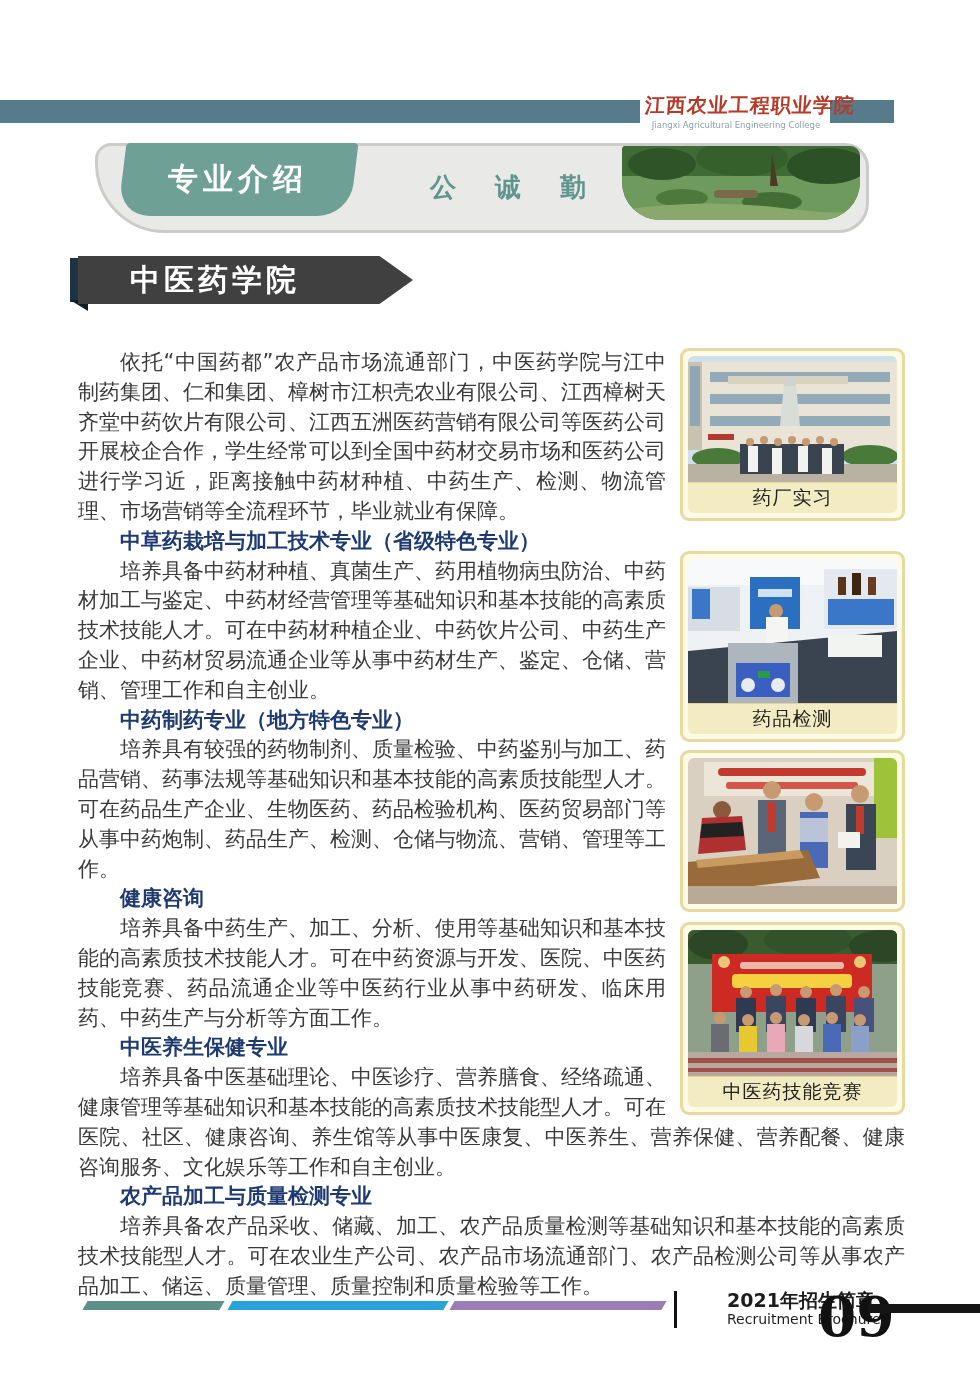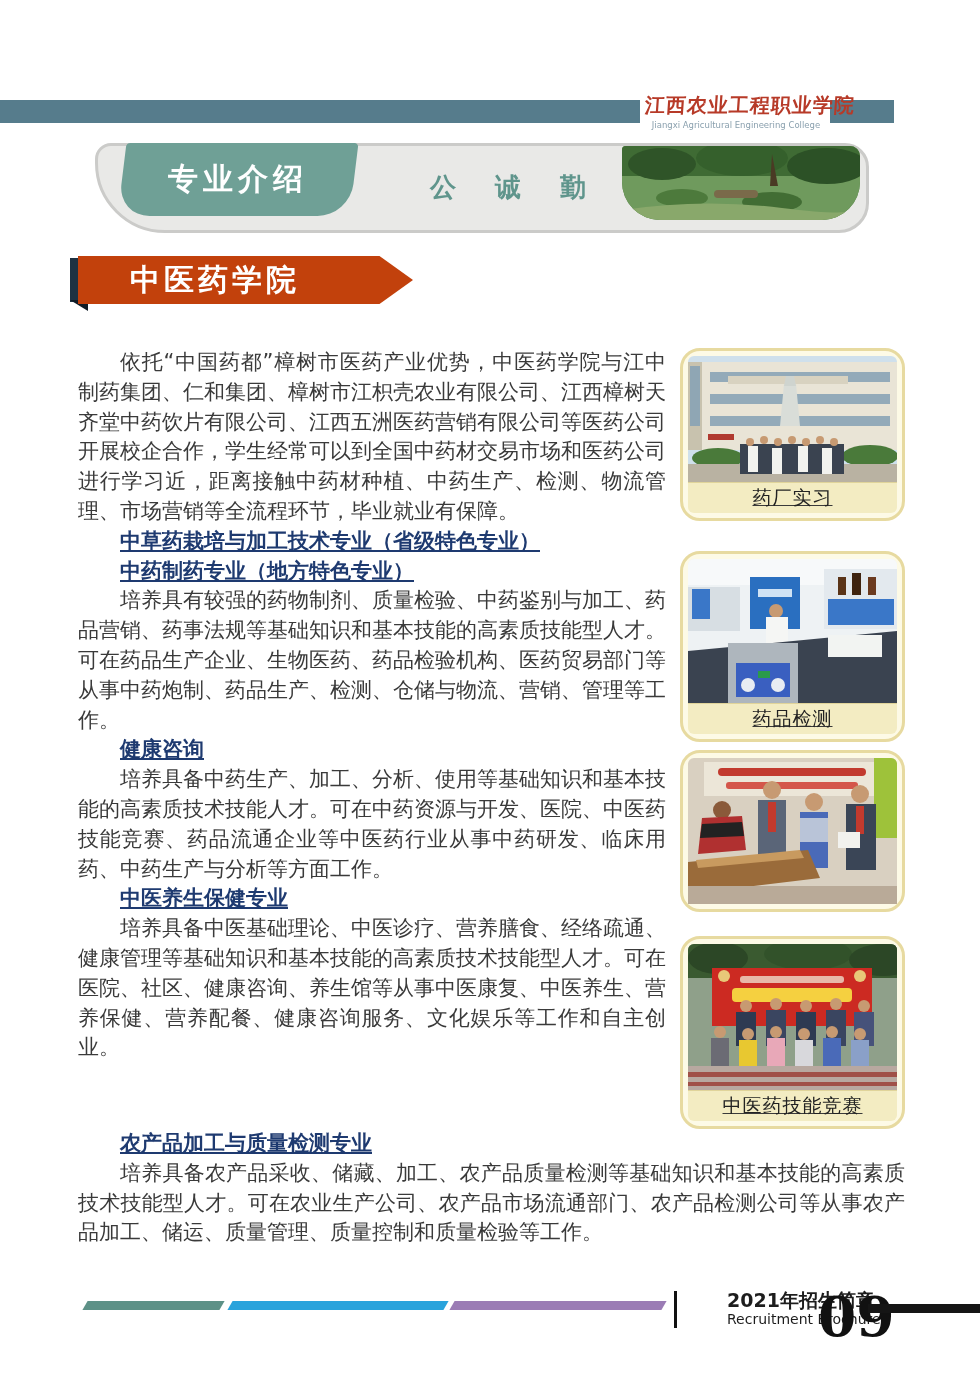--- a/index.html
+++ b/index.html
@@ -21,36 +21,36 @@
     border-radius:4px 4px 32px 32px;transform:skewX(-7deg);display:flex;align-items:center;justify-content:center;}
   .banner-tab span{color:#ffffff;font-size:30px;font-weight:bold;letter-spacing:5px;transform:skewX(7deg);}
   .banner-motto{position:absolute;left:300px;top:24px;width:300px;text-align:center;
     color:#5f958c;font-size:26px;font-weight:bold;letter-spacing:15px;white-space:nowrap;}
   .banner-photo{position:absolute;right:6px;top:0px;width:238px;height:74px;
     border-radius:4px 10px 38px 38px;overflow:hidden;background:#4a7a3a;}
   
   .title-spine{position:absolute;left:70px;top:258px;width:10px;height:44px;background:#1d3242;}
   .title-fold{position:absolute;left:70px;top:300px;width:18px;height:11px;background:#101c26;
     clip-path:polygon(0 0,100% 0,100% 100%);}
-  .title-arrow{position:absolute;left:78px;top:256px;width:335px;height:48px;background:#c2410c;
+  .title-arrow{position:absolute;left:78px;top:256px;width:335px;height:48px;background:#404040;
     clip-path:polygon(0 0,90% 0,100% 50%,90% 100%,0 100%);
     display:flex;align-items:center;}
   .title-arrow span{color:#ffffff;font-size:30px;font-weight:bold;letter-spacing:4px;margin-left:52px;}
   
   .article{position:absolute;left:78px;top:348px;width:827px;font-size:21px;line-height:29.8px;
     text-align:justify;color:#3a3a3a;}
   .article p{margin:0;text-indent:2em;}
-  .article h3{margin:0;font-size:21px;line-height:29.8px;font-weight:bold;color:#1e3a70;text-indent:2em;text-decoration:underline;}
+  .article h3{margin:0;font-size:21px;line-height:29.8px;font-weight:bold;color:#1e3a70;text-indent:2em;}
   .clear-photos{clear:both;}
   
   .photo-col{float:right;width:225px;margin-left:14px;}
-  .photo-card{background:#fdfae6;border:3px solid #e7daa0;border-radius:20px;padding:5px;box-sizing:border-box;width:225px;text-decoration:underline;}
+  .photo-card{background:#fdfae6;border:3px solid #e7daa0;border-radius:9px;padding:5px;box-sizing:border-box;width:225px;}
   .photo-card + .photo-card{margin-top:8px;}
   .photo-card.gap-lg{margin-top:30px;}
-  .photo-card.gap-md{margin-top:24px;}
+  .photo-card.gap-md{margin-top:10px;}
   .photo{width:209px;display:block;border-radius:6px 6px 0 0;}
   .caption{height:30px;background:#f3ecc2;border-top:1px solid #e0d49a;border-radius:0 0 6px 6px;
     display:flex;align-items:center;justify-content:center;font-size:19px;color:#222222;font-weight:500;letter-spacing:1px;}
   
   .footer{position:absolute;left:0;top:1290px;width:980px;height:60px;}
   .f-bar{position:absolute;top:11px;height:9px;transform:skewX(-30deg);}
   .f-teal{left:85px;width:137px;background:#5d9187;}
   .f-blue{left:230px;width:216px;background:#29a3dc;}
   .f-purple{left:452px;width:212px;background:#9b7cb5;}
   .f-divider{position:absolute;left:674px;top:1px;width:3px;height:37px;background:#111111;}
@@ -234,23 +234,24 @@
           </g>
           <rect x="0" y="122" width="209" height="24" fill="#b8a8a0"></rect>
           <rect x="0" y="128" width="209" height="5" fill="#a05048"></rect>
           <rect x="0" y="138" width="209" height="4" fill="#a05048"></rect>
         </svg>
         <div class="caption">中医药技能竞赛</div>
       </div>
 
     </aside>
 
-    <p>依托“中国药都”樟树市医药产业优势，中医药学院与江中制药集团、仁和集团、樟树市江枳壳农业有限公司、江西樟树天齐堂中药饮片有限公司、江西五洲医药营销有限公司等医药公司开展校企合作，学生经常可以到全国中药材交易市场和医药公司进行学习近，距离接触中药材种植、中药生产、检测、物流管理、市场营销等全流程环节，毕业就业有保障。</p>
+    <p>依托“中国药都”农产品市场流通部门，中医药学院与江中制药集团、仁和集团、樟树市江枳壳农业有限公司、江西樟树天齐堂中药饮片有限公司、江西五洲医药营销有限公司等医药公司开展校企合作，学生经常可以到全国中药材交易市场和医药公司进行学习近，距离接触中药材种植、中药生产、检测、物流管理、市场营销等全流程环节，毕业就业有保障。</p>
 
     <h3>中草药栽培与加工技术专业（省级特色专业）</h3>
+    <p>培养具备中药材种植、真菌生产、药用植物病虫防治、中药材加工与鉴定、中药材经营管理等基础知识和基本技能的高素质技术技能人才。可在中药材种植企业、中药饮片公司、中药生产企业、中药材贸易流通企业等从事中药材生产、鉴定、仓储、营销、管理工作和自主创业。</p>
 
     <h3>中药制药专业（地方特色专业）</h3>
     <p>培养具有较强的药物制剂、质量检验、中药鉴别与加工、药品营销、药事法规等基础知识和基本技能的高素质技能型人才。可在药品生产企业、生物医药、药品检验机构、医药贸易部门等从事中药炮制、药品生产、检测、仓储与物流、营销、管理等工作。</p>
 
     <h3>健康咨询</h3>
     <p>培养具备中药生产、加工、分析、使用等基础知识和基本技能的高素质技术技能人才。可在中药资源与开发、医院、中医药技能竞赛、药品流通企业等中医药行业从事中药研发、临床用药、中药生产与分析等方面工作。</p>
 
     <h3>中医养生保健专业</h3>
     <p>培养具备中医基础理论、中医诊疗、营养膳食、经络疏通、健康管理等基础知识和基本技能的高素质技术技能型人才。可在医院、社区、健康咨询、养生馆等从事中医康复、中医养生、营养保健、营养配餐、健康咨询服务、文化娱乐等工作和自主创业。</p>
 

